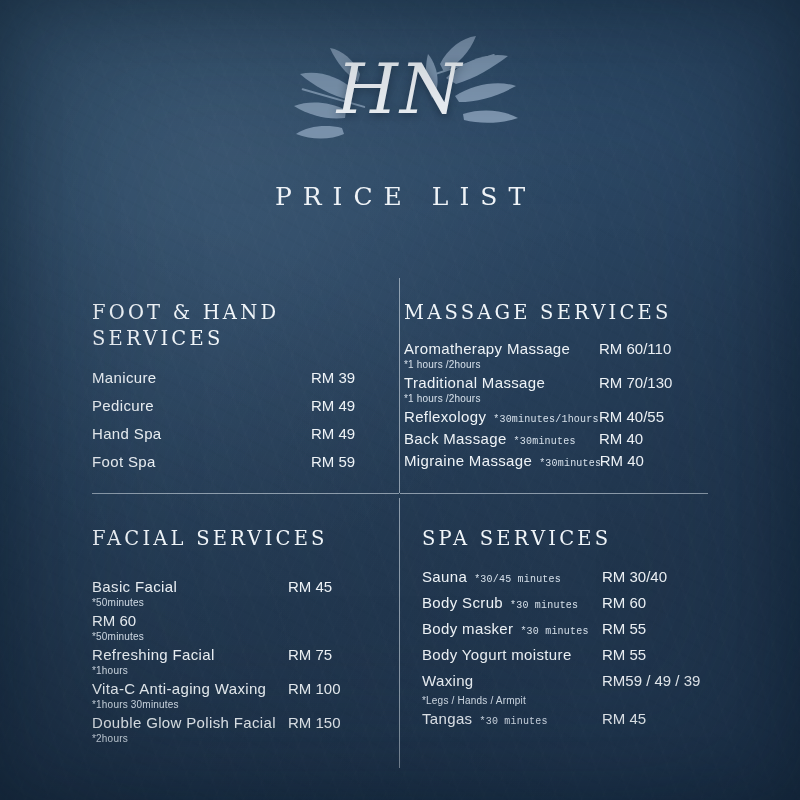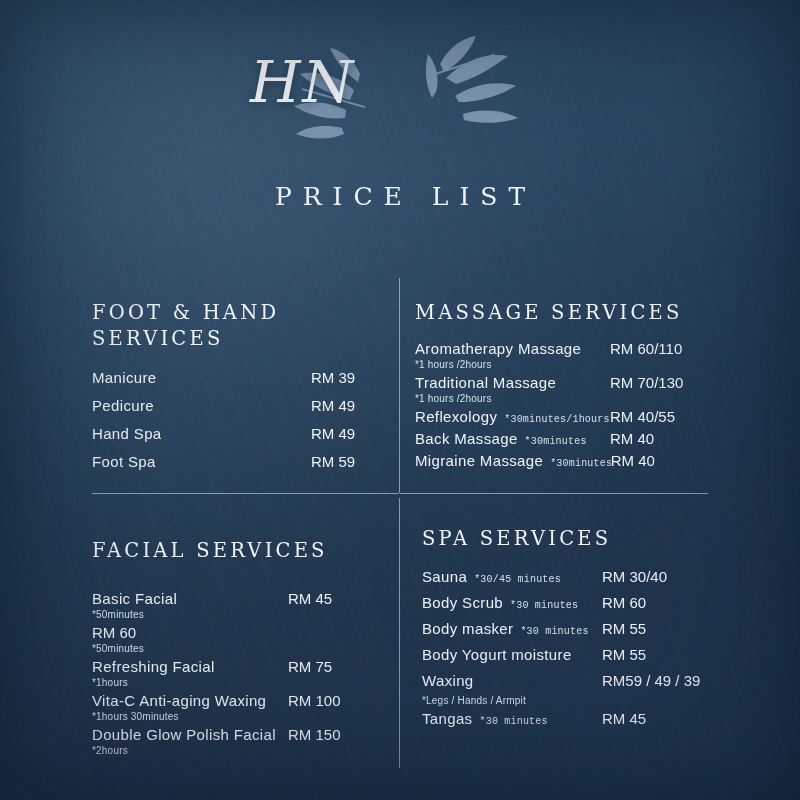--- a/index.html
+++ b/index.html
@@ -56,24 +56,24 @@
     width: 300px;
     height: 140px;
     margin: 0 auto;
   }
   .crest svg { position: absolute; top: 0; left: 0; }
   .monogram {
     position: absolute;
     top: 14px;
     left: 0;
     width: 300px;
-    text-align: left;
+    text-align: center;
     font-family: "DejaVu Serif", serif;
     font-style: italic;
-    font-size: 58px;
+    font-size: 70px;
     letter-spacing: 2px;
     color: #f2f6fa;
     text-shadow: 0 2px 10px rgba(10,22,36,0.45);
   }
   .price-list-title {
     margin-top: 8px;
     font-family: "DejaVu Serif", serif;
     font-size: 25px;
     letter-spacing: 11px;
     color: #f0f4f8;
@@ -117,22 +117,22 @@
     top: 493px;
     width: 308px;
     height: 1px;
     background: rgba(226,235,243,0.55);
   }
 
   .col {
     position: absolute;
   }
   .col-fh   { left: 0;    top: 22px;  width: 276px; }
-  .col-mass { left: 323px; top: 22px;  width: 290px; }
-  .col-fac  { left: 0;    top: 260px; width: 276px; }
+  .col-mass { left: 312px; top: 22px;  width: 290px; }
+  .col-fac  { left: 0;    top: 248px; width: 276px; }
   .col-spa  { left: 330px; top: 248px; width: 290px; }
 
   .section-title {
     font-family: "DejaVu Serif", serif;
     font-size: 19.5px;
     letter-spacing: 3.2px;
     color: #f0f5f9;
     line-height: 1.35;
     font-weight: 400;
     white-space: pre-line;

